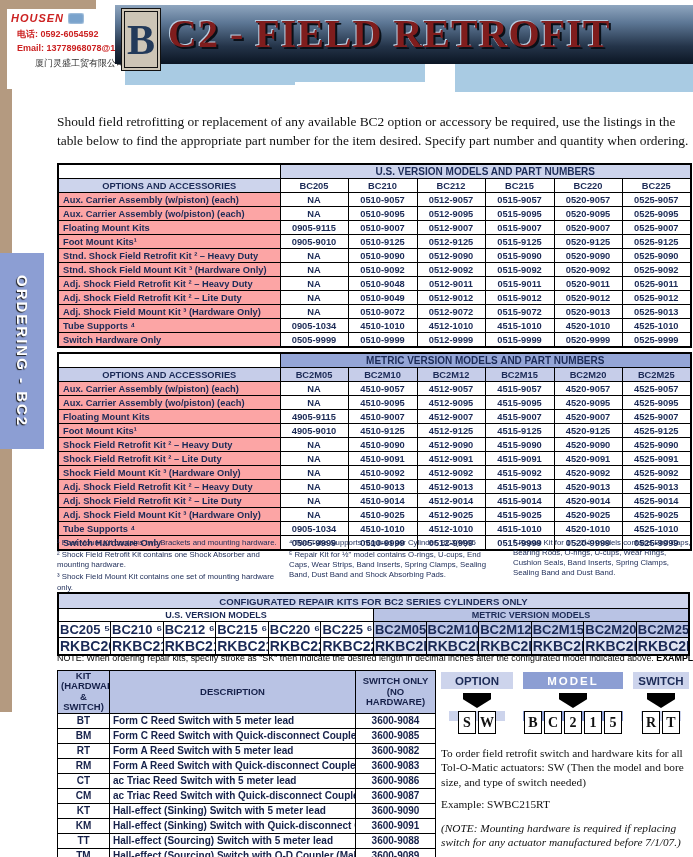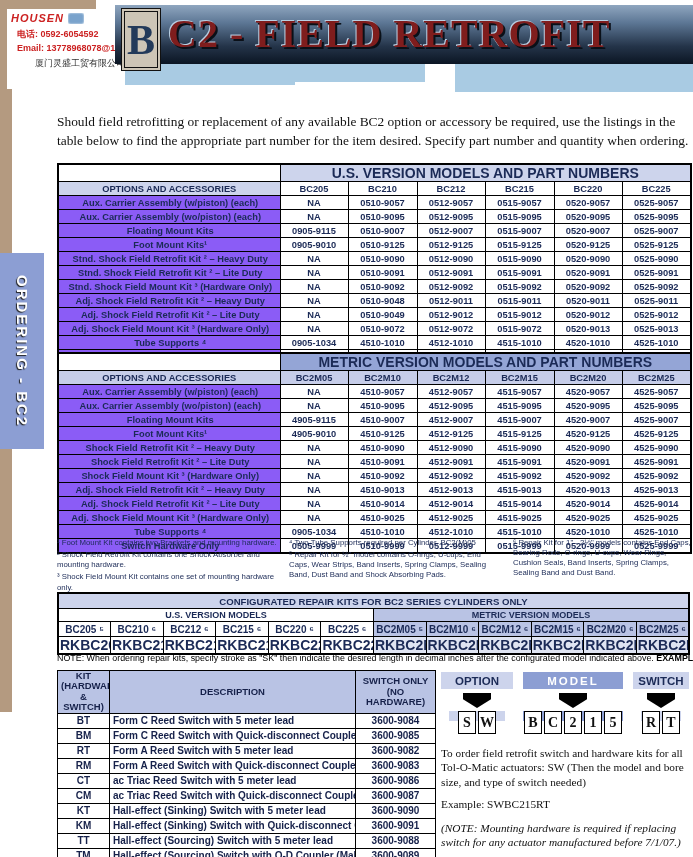--- a/index.html
+++ b/index.html
@@ -37,24 +37,24 @@
 
   
   .intro{position:absolute;left:57px;top:112px;width:632px;font-family:"Liberation Serif",serif;
          font-size:13.4px;line-height:1.42;color:#111;}
 
   
   table.ptable{border-collapse:collapse;table-layout:fixed;width:633px;border:2px solid #000;
                font-size:9.3px;font-weight:bold;color:#1b2a56;}
   table.ptable th,table.ptable td{border:1.2px solid #000;padding:0 2px;height:13px;
                overflow:hidden;white-space:nowrap;text-align:center;}
-  table.ptable th.lbl{text-align:center;padding-left:4px;background:#8b5cf6;}
+  table.ptable th.lbl{text-align:left;padding-left:4px;background:#fca5a5;}
   .us-wrap{position:absolute;left:57px;top:163px;}
   .met-wrap{position:absolute;left:57px;top:352px;}
-  th.band{background:#cdd4ec;font-size:14px;}
+  th.band{background:#cdd4ec;font-size:10px;}
   .met-wrap th.band{background:#94a5d6;}
   th.nob{border:none !important;background:#fff;}
   th.acc{background:#cdd4ec;}
   .met-wrap th.acc,.met-wrap tr.cols th{background:#c6cde9;}
   .met-wrap th.lbl{background:#c6cde9;}
   .met-wrap th,.met-wrap td{height:12.5px;}
 
   
   .footnotes{position:absolute;left:57px;top:538px;width:634px;display:flex;gap:10px;
              font-size:7.8px;line-height:1.3;color:#1b2a56;}
@@ -63,21 +63,21 @@
 
   
   .repair-wrap{position:absolute;left:57px;top:592px;}
   table.rtable{border-collapse:collapse;table-layout:fixed;width:633px;border:2px solid #000;
                font-weight:bold;color:#1b2a56;}
   table.rtable th,table.rtable td{border:1.2px solid #000;padding:0 1px;text-align:center;
                overflow:hidden;white-space:nowrap;}
   .rt-title{background:#cdd4ec;font-size:9.6px;height:14px;}
   .rt-group{font-size:9px;height:13px;}
   .rt-group .met,.rep-heads .met{background:#b9c3e4;}
-  .rep-heads th{font-size:10px;height:14px;margin-top:36px;}
+  .rep-heads th{font-size:13px;height:14px;margin-top:36px;}
   .rep-vals td{font-size:14px;height:15px;}
   .rep-vals .met{background:#dfe4f2;}
 
   .note-line{position:absolute;left:57px;top:653px;width:634px;font-size:8.9px;color:#000;white-space:nowrap;}
   .note-line b{font-weight:bold;}
 
   
   .kit-wrap{position:absolute;left:57px;top:670px;}
   table.ktable{border-collapse:collapse;table-layout:fixed;width:378px;border:1.5px solid #000;
                color:#16214a;}
@@ -203,29 +203,20 @@
             <td>0525-9125</td>
           </tr>
           <tr>
             <th class="lbl">Stnd. Shock Field Retrofit Kit ² – Heavy Duty</th>
             <td>NA</td>
             <td>0510-9090</td>
             <td>0512-9090</td>
             <td>0515-9090</td>
             <td>0520-9090</td>
             <td>0525-9090</td>
-          </tr>
-          <tr>
-            <th class="lbl">Stnd. Shock Field Retrofit Kit ² – Lite Duty</th>
-            <td>NA</td>
-            <td>0510-9091</td>
-            <td>0512-9091</td>
-            <td>0515-9091</td>
-            <td>0520-9091</td>
-            <td>0525-9091</td>
           </tr>
           <tr>
             <th class="lbl">Stnd. Shock Field Mount Kit ³ (Hardware Only)</th>
             <td>NA</td>
             <td>0510-9092</td>
             <td>0512-9092</td>
             <td>0515-9092</td>
             <td>0520-9092</td>
             <td>0525-9092</td>
           </tr>

